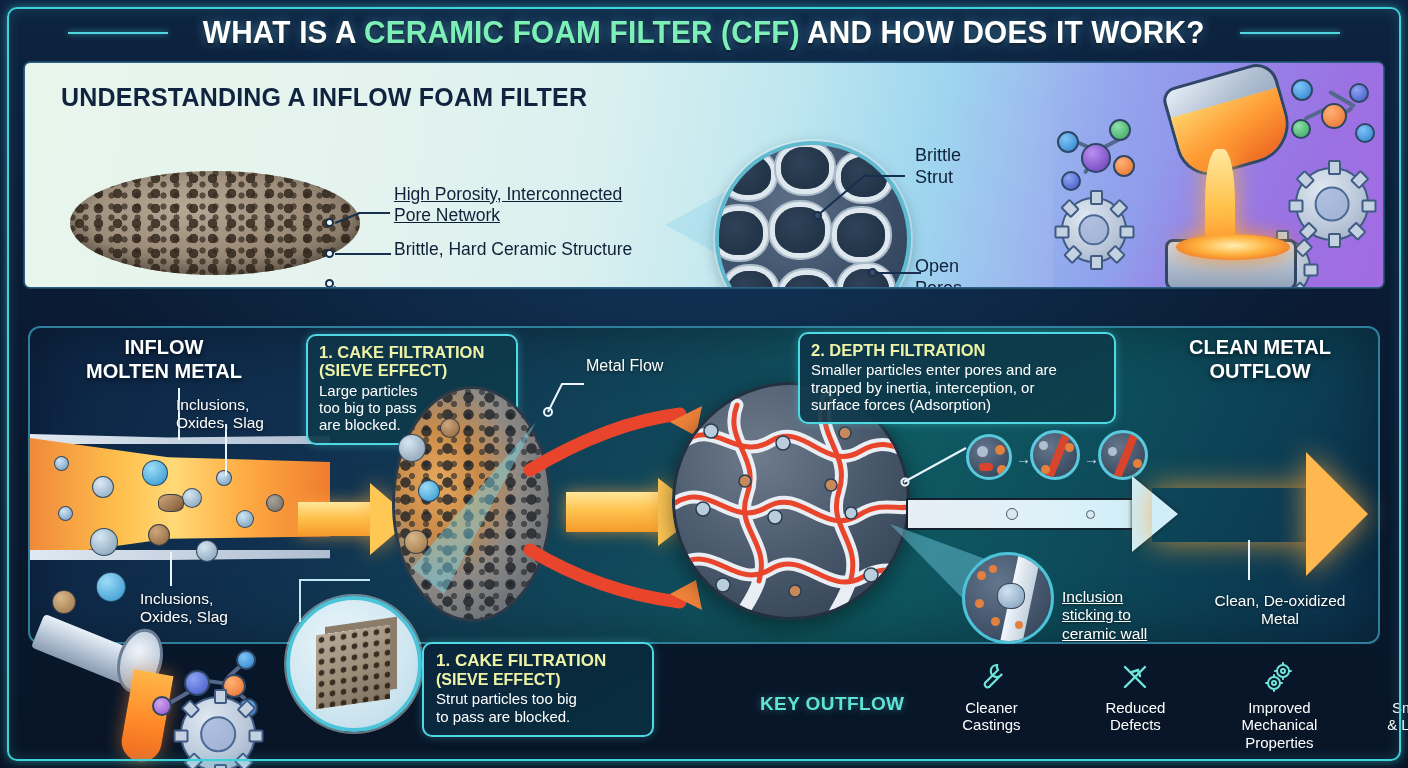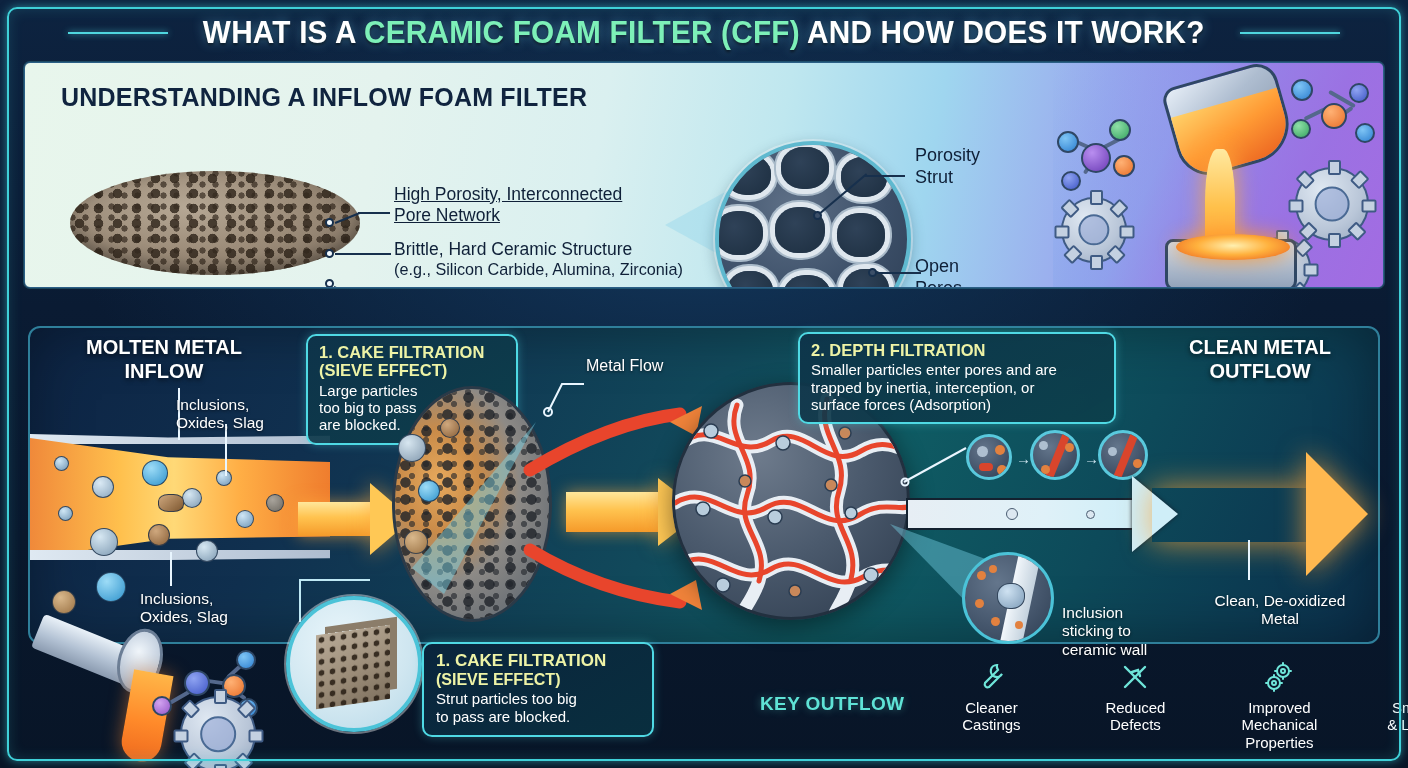--- a/index.html
+++ b/index.html
@@ -385,21 +385,20 @@
       <span class="l1">High Porosity, Interconnected</span>
       <span class="l1">Pore Network</span>
     </div>
 
     <div class="leader" style="left:300px; top:186px; width:70px; height:10px;">
       <div class="dot" style="left:0; top:0;"></div>
       <div class="seg" style="left:10px; top:4px; width:56px; height:1.6px;"></div>
     </div>
     <div class="tl-label" style="left:369px; top:176px;">
       <span class="l1">Brittle, Hard Ceramic Structure</span>
-      <span class="l2">(e.g., Silicon Carbide, Alumina, Zirconia)</span>
     </div>
 
     <div class="leader" style="left:300px; top:216px; width:70px; height:22px;">
       <div class="dot" style="left:0; top:0;"></div>
       <div class="seg" style="left:9px; top:7px; width:26px; height:1.6px; transform:rotate(22deg); transform-origin:left center;"></div>
 
     </div>
 
     <div class="micro-wedge"></div>
     <div class="micro-circle">
@@ -412,21 +411,21 @@
       <div class="cell" style="left:8px;  top:126px; width:46px; height:42px;"></div>
       <div class="cell" style="left:64px; top:130px; width:48px; height:44px;"></div>
       <div class="cell" style="left:124px;top:124px; width:46px; height:42px;"></div>
     </div>
     <div class="leader" style="left:788px; top:96px; width:96px; height:62px;">
       <div class="dot" style="left:0; top:52px; background:#3c4f68;"></div>
       <div class="seg" style="left:6px; top:54px; width:62px; height:1.6px; transform:rotate(-40deg); transform-origin:left center;"></div>
       <div class="seg" style="left:52px; top:16px; width:40px; height:1.6px;"></div>
     </div>
     <div class="micro-label" style="left:890px; top:82px; font-weight:400;">
-      <span style="display:block">Porosity</span>
+      <span style="display:block">Brittle</span>
       <span style="display:block">Strut</span>
     </div>
 
     <div class="leader" style="left:843px; top:205px; width:52px; height:10px;">
       <div class="dot" style="left:0; top:0; background:#3c4f68;"></div>
       <div class="seg" style="left:9px; top:4px; width:44px; height:1.6px;"></div>
     </div>
     <div class="micro-label" style="left:890px; top:193px;">
       <span style="display:block">Open</span>
       <span style="display:block">Pores</span>
@@ -509,22 +508,22 @@
     <div class="bubble" style="left:206px; top:182px; width:18px; height:18px; background:radial-gradient(circle at 35% 30%,#cfe6f5,#6f96b5);"></div>
     <div class="bubble" style="left:166px; top:212px; width:22px; height:22px; background:radial-gradient(circle at 35% 30%,#d6e7f2,#7e9ab2);"></div>
     <div class="bubble" style="left:236px; top:166px; width:18px; height:18px; background:radial-gradient(circle at 35% 30%,#a9a49c,#6e6a62);"></div>
     <div class="bubble" style="left:128px; top:166px; width:26px; height:18px; border-radius:40%; background:linear-gradient(140deg,#cfa87e,#7d5730);"></div>
 
     <div class="arrow-gold" style="left:268px; top:174px; width:74px; height:34px;"></div>
     <div class="arrow-head-gold" style="left:340px; top:155px; border-top-width:36px; border-bottom-width:36px; border-left-width:42px;"></div>
   </div>
 
   <div class="col-title" style="left:64px; top:336px; width:200px;">
+    <span style="display:block">INFLOW</span>
     <span style="display:block">MOLTEN METAL</span>
-    <span style="display:block">INFLOW</span>
   </div>
   <div class="col-title" style="left:1160px; top:336px; width:200px;">
     <span style="display:block">CLEAN METAL</span>
     <span style="display:block">OUTFLOW</span>
   </div>
 
   <div class="wline" style="left:178px; top:388px; width:2px; height:52px;"></div>
   <div class="wline" style="left:225px; top:424px; width:2px; height:52px;"></div>
   <div class="mini-label" style="left:176px; top:396px; text-align:left;">
     <span style="display:block">Inclusions,</span>
@@ -638,21 +637,21 @@
   </svg>
   <div class="inset-circle" style="left:962px; top:552px; width:92px; height:92px; border-color:#4bc3d8;">
     <div style="position:absolute;left:44px;top:-6px;width:22px;height:104px;background:linear-gradient(90deg,#f2f7fb,#c3d1dd);transform:rotate(12deg);"></div>
     <div style="position:absolute;left:32px;top:28px;width:28px;height:26px;border-radius:46%;background:radial-gradient(circle at 36% 30%,#cfe2f2,#7d9cb8);border:1.5px solid #33465c;"></div>
     <div style="position:absolute;left:12px;top:16px;width:9px;height:9px;border-radius:50%;background:#e2813f;"></div>
     <div style="position:absolute;left:24px;top:10px;width:8px;height:8px;border-radius:50%;background:#e2813f;"></div>
     <div style="position:absolute;left:10px;top:44px;width:9px;height:9px;border-radius:50%;background:#e2813f;"></div>
     <div style="position:absolute;left:26px;top:62px;width:9px;height:9px;border-radius:50%;background:#e2813f;"></div>
     <div style="position:absolute;left:50px;top:66px;width:8px;height:8px;border-radius:50%;background:#e2813f;"></div>
   </div>
-  <div class="mini-label" style="left:1062px; top:604px;">
+  <div class="mini-label" style="left:1062px; top:588px;text-decoration:underline;">
     <span style="display:block">Inclusion</span>
     <span style="display:block">sticking to</span>
     <span style="display:block">ceramic wall</span>
   </div>
 
   <div style="position:absolute;left:906px;top:498px;width:230px;height:32px;background:linear-gradient(90deg,#e7eef4 0%,#dff1f8 60%,#cfeef8 100%);border:2px solid #13212f;"></div>
   <div style="position:absolute;left:1132px;top:476px;width:0;height:0;border-top:38px solid transparent;border-bottom:38px solid transparent;border-left:46px solid #cfeef8;filter:drop-shadow(0 0 2px #13212f);"></div>
   <div style="position:absolute;left:1006px;top:508px;width:12px;height:12px;border-radius:50%;border:1.5px solid #4a5d72;background:#dce8f1;"></div>
   <div style="position:absolute;left:1086px;top:510px;width:9px;height:9px;border-radius:50%;border:1.5px solid #4a5d72;background:#dce8f1;"></div>
 

